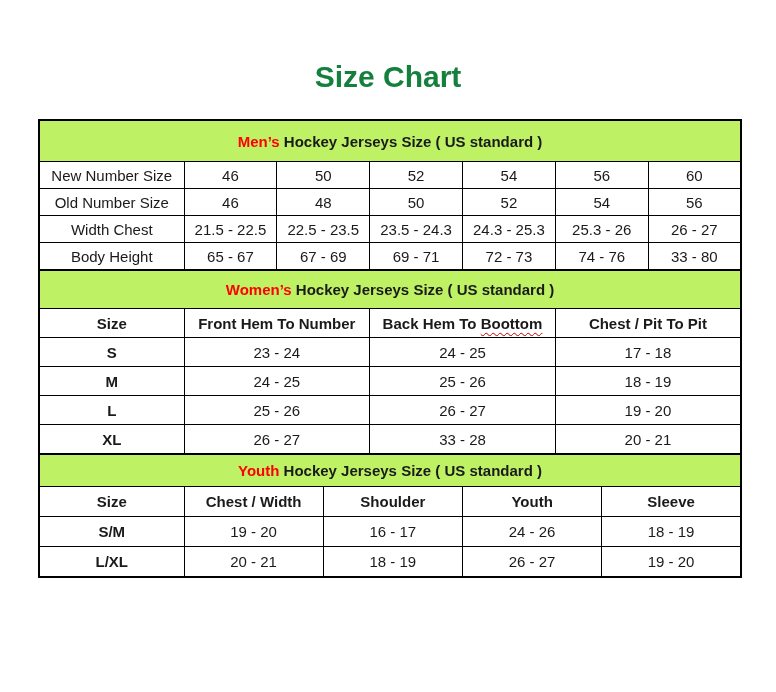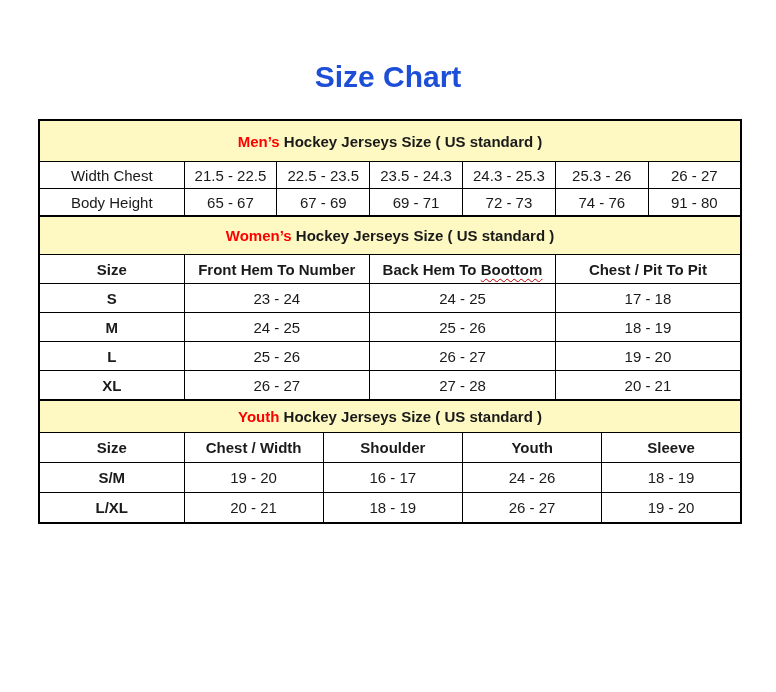--- a/index.html
+++ b/index.html
@@ -14,21 +14,21 @@
     width: 776px;
     height: 692px;
     background: #ffffff;
     overflow: hidden;
   }
   .page-title {
     margin: 60px 0 0 0;
     text-align: center;
     font-size: 30px;
     font-weight: bold;
-    color: #1d4ed8;
+    color: #15803d;
     line-height: 1.1;
     letter-spacing: 0px;
   }
   .tables-wrap {
     position: absolute;
     left: 38px;
     top: 119px;
     width: 702px;
   }
   table.size-table {
@@ -43,21 +43,21 @@
   table.size-table td {
     border: 1px solid #000000;
     text-align: center;
     vertical-align: middle;
     font-size: 15px;
     padding: 0 2px;
     overflow: hidden;
     white-space: nowrap;
   }
   td.section-cell {
-    background: #fef9c3;
+    background: #bef264;
     font-weight: bold;
     font-size: 17px;
     border: 2px solid #000000;
   }
   .section-prefix { color: #FF0000; }
   .header-row td { font-weight: bold; }
   .womens td.row-label, .youth td.row-label { font-weight: bold; }
 
   
   .mens td { height: 26px; }
@@ -89,36 +89,54 @@
           <col style="width: 92.8333px;">
           <col style="width: 92.8333px;">
           <col style="width: 92.8333px;">
           <col style="width: 92.8333px;">
         </colgroup>
         <tbody>
           <tr>
             <td colspan="7" class="section-cell"><span class="section-prefix">Men’s</span> Hockey Jerseys Size ( US standard )</td>
           </tr>
           <tr>
+            <td class="row-label">New Number Size</td>
+            <td>46</td>
+            <td>50</td>
+            <td>52</td>
+            <td>54</td>
+            <td>56</td>
+            <td>60</td>
+          </tr>
+          <tr>
+            <td class="row-label">Old Number Size</td>
+            <td>46</td>
+            <td>48</td>
+            <td>50</td>
+            <td>52</td>
+            <td>54</td>
+            <td>56</td>
+          </tr>
+          <tr>
             <td class="row-label">Width Chest</td>
             <td>21.5 - 22.5</td>
             <td>22.5 - 23.5</td>
             <td>23.5 - 24.3</td>
             <td>24.3 - 25.3</td>
             <td>25.3 - 26</td>
             <td>26 - 27</td>
           </tr>
           <tr>
             <td class="row-label">Body Height</td>
             <td>65 - 67</td>
             <td>67 - 69</td>
             <td>69 - 71</td>
             <td>72 - 73</td>
             <td>74 - 76</td>
-            <td>91 - 80</td>
+            <td>33 - 80</td>
           </tr>
         </tbody>
       </table>
       <table class="size-table womens">
         <colgroup>
           <col style="width: 145px;">
           <col style="width: 185.667px;">
           <col style="width: 185.667px;">
           <col style="width: 185.667px;">
         </colgroup>
@@ -146,21 +164,21 @@
           </tr>
           <tr>
             <td class="row-label">L</td>
             <td>25 - 26</td>
             <td>26 - 27</td>
             <td>19 - 20</td>
           </tr>
           <tr>
             <td class="row-label">XL</td>
             <td>26 - 27</td>
-            <td>27 - 28</td>
+            <td>33 - 28</td>
             <td>20 - 21</td>
           </tr>
         </tbody>
       </table>
       <table class="size-table youth">
         <colgroup>
           <col style="width: 145px;">
           <col style="width: 139.25px;">
           <col style="width: 139.25px;">
           <col style="width: 139.25px;">

